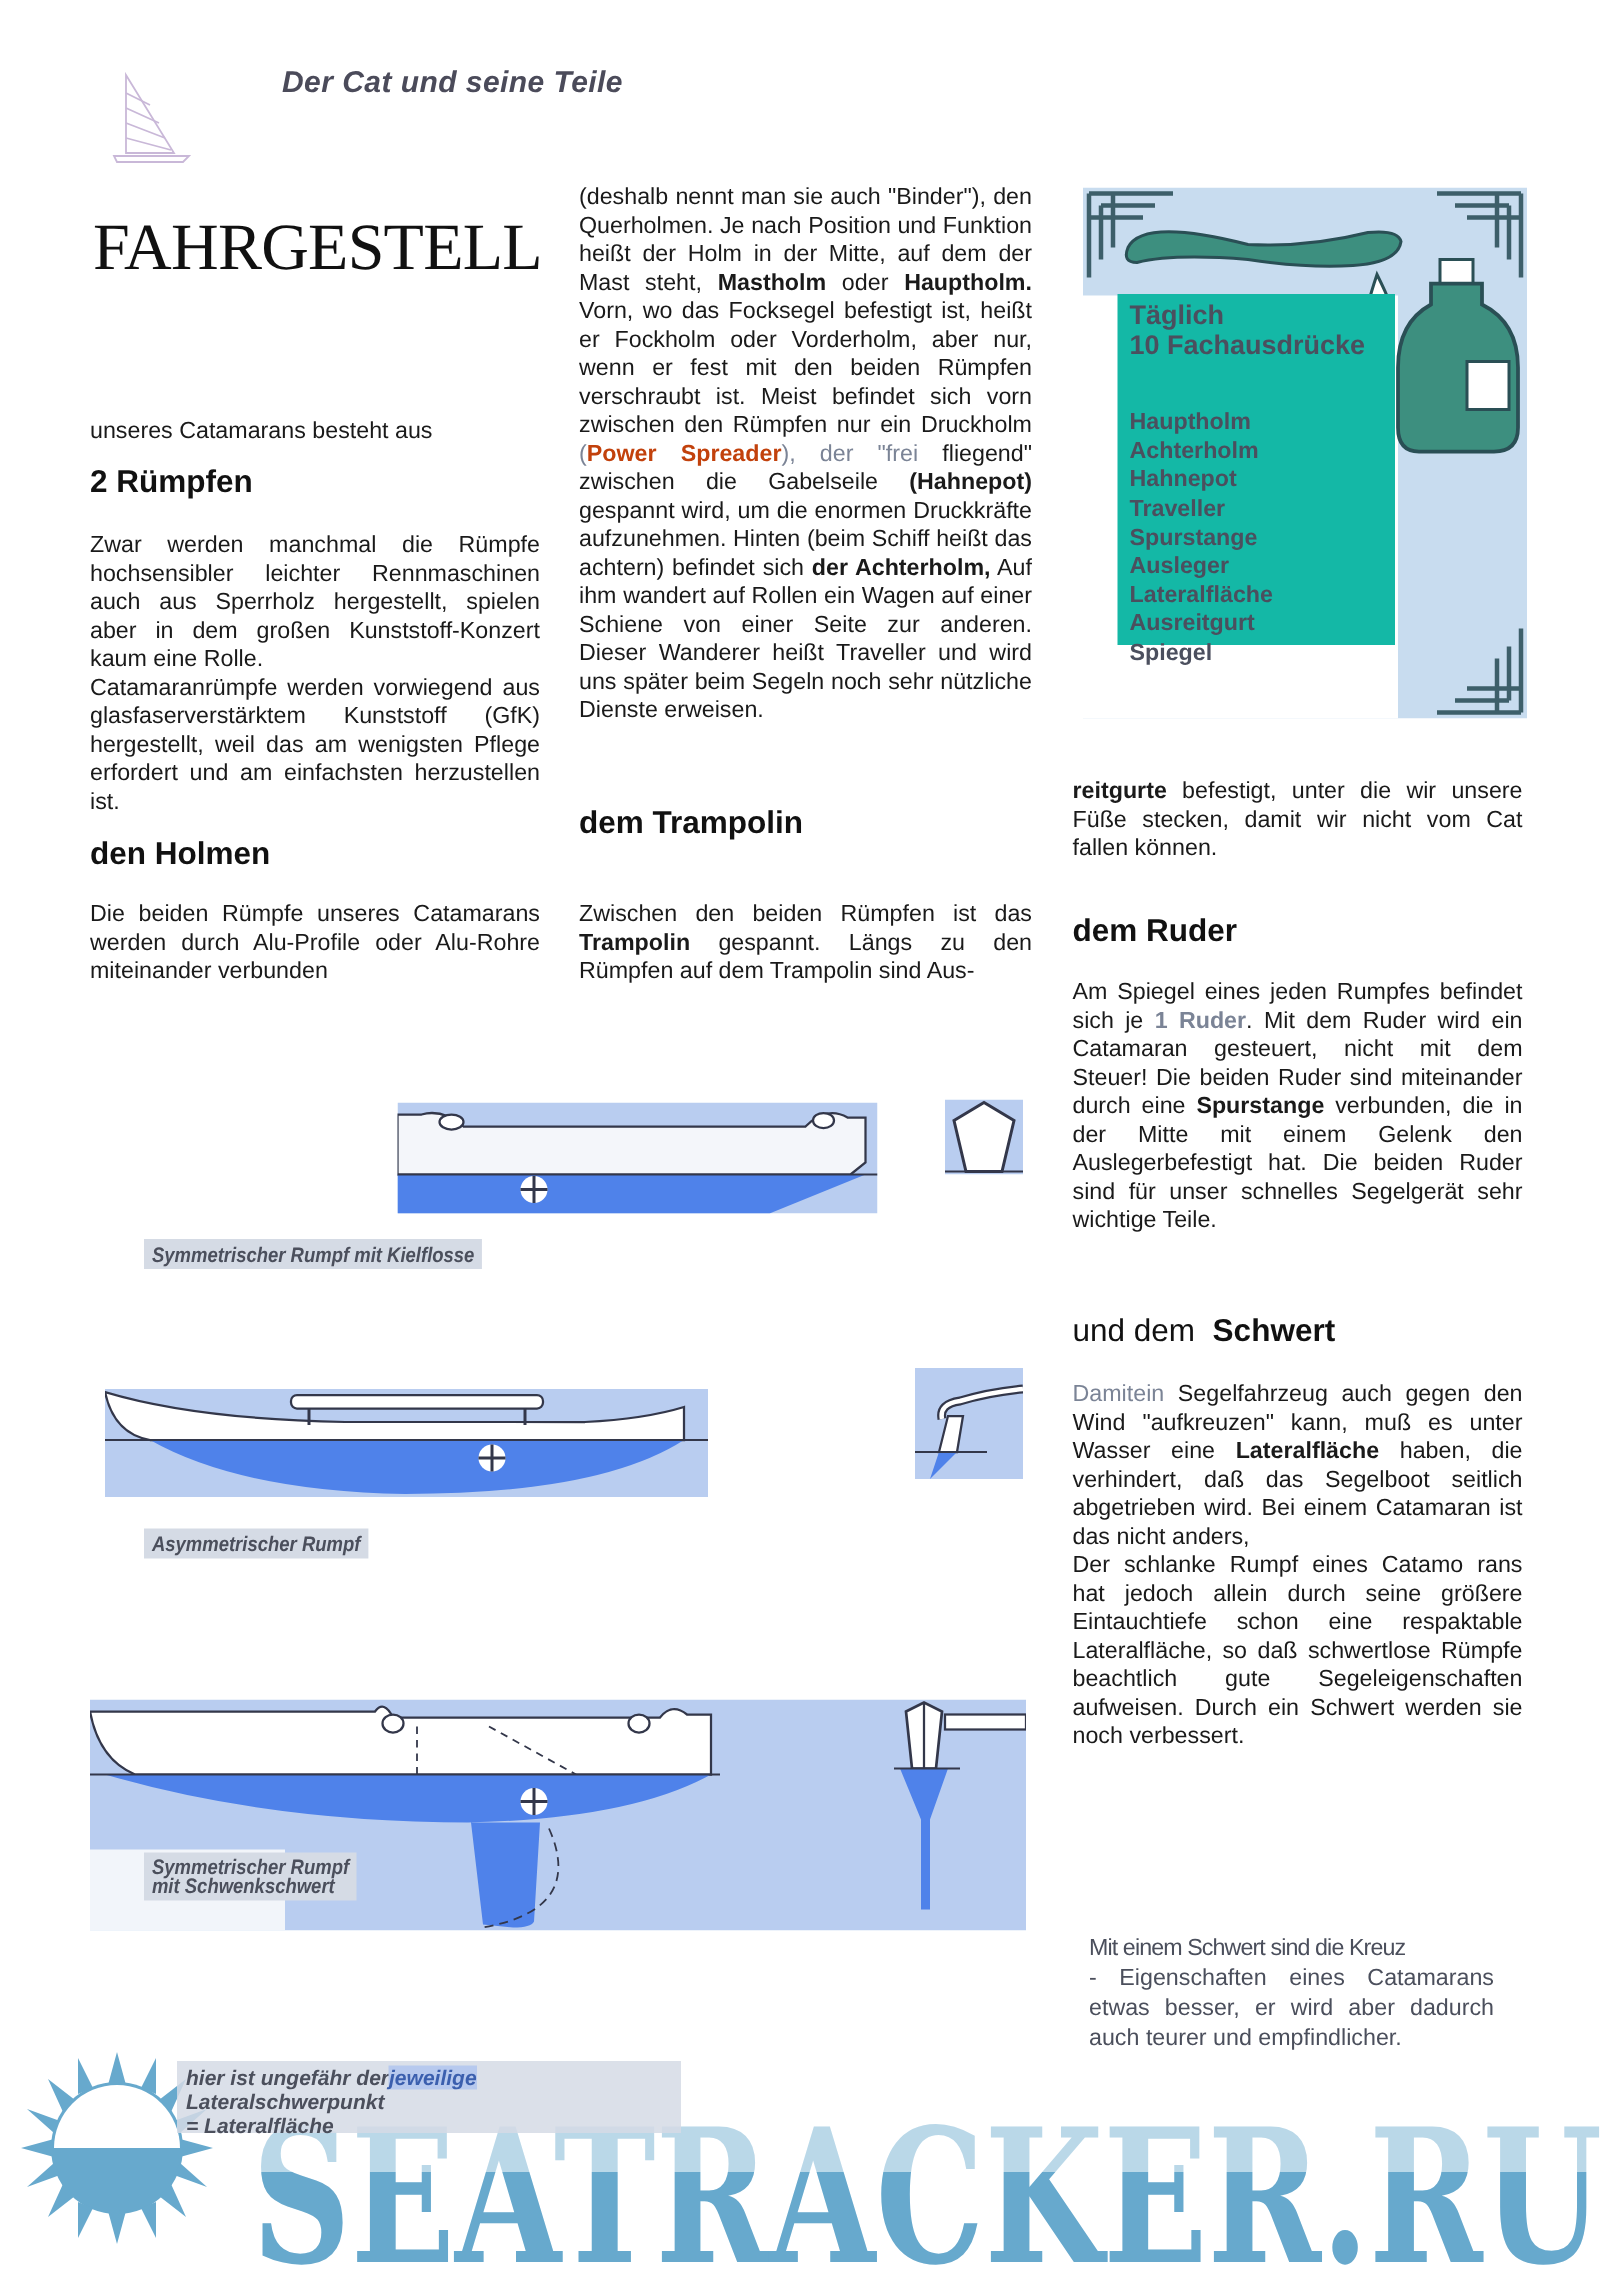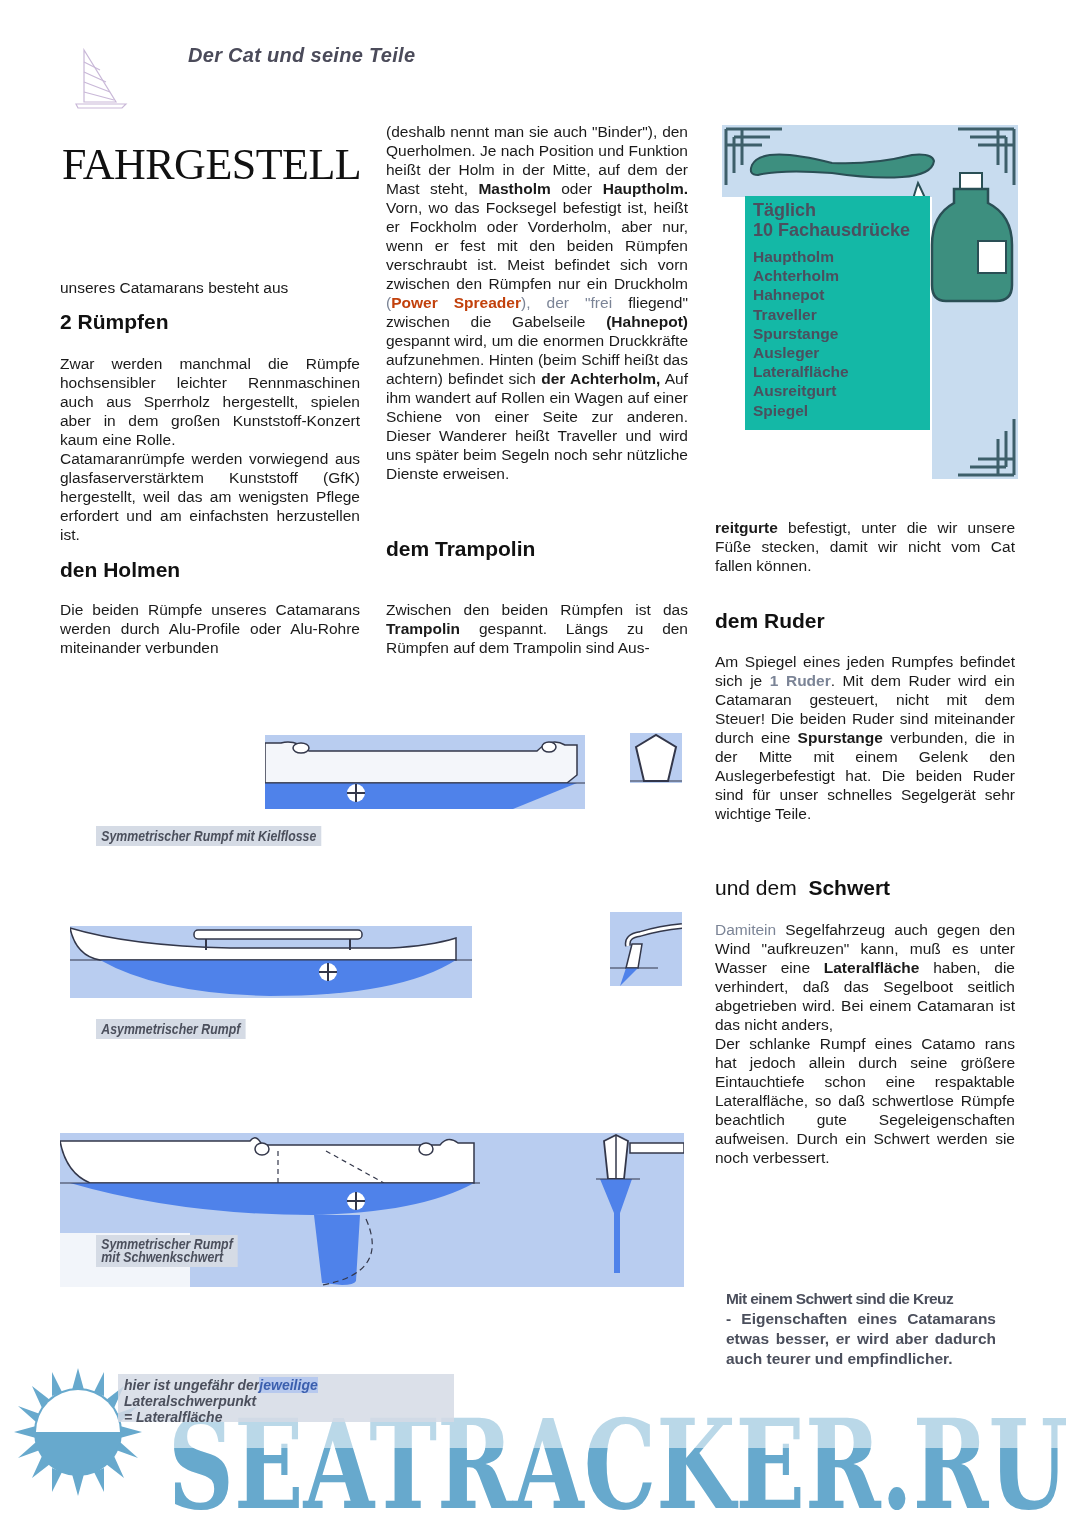--- a/index.html
+++ b/index.html
@@ -12,23 +12,23 @@
   .col p { margin: 0; }
   .col b { font-weight: bold; }
   .h2 { position: absolute; font-size: 21px; font-weight: bold; color: #111; }
   .h2 .light { font-weight: normal; }
   .faded { color: #7b8496; }
   .faded b { color: #c2410c; }
   .caption { position: absolute; background: #d5dbe5; color: #4b4f5c; font-style: italic; font-weight: bold; font-size: 14px; line-height: 14px; padding: 3px 6px; transform: scaleX(0.88); transform-origin: left; }
   .sidebar-box { left: 722px; top: 125px; width: 296px; height: 354px; }
   .vocab { position: absolute; left: 745px; top: 196px; width: 185px; height: 234px; background: #14b8a6; padding: 4px 0 0 8px; color: #4b4f5e; font-weight: bold; }
   .vocab .vt { font-size: 18px; line-height: 20px; }
-  .vocab ul { list-style: none; margin-top: 7px; }
+  .vocab ul { list-style: none; margin-top: 32px; }
   .vocab li { font-size: 15.5px; line-height: 19.2px; }
-  .note { position: absolute; left: 726px; top: 1289px; width: 270px; font-size: 15.5px; line-height: 20px; font-weight: bold; color: #4b4f5c; text-align: justify; }
+  .note { position: absolute; left: 726px; top: 1289px; width: 270px; font-size: 15.5px; line-height: 20px; font-weight: normal; color: #4b4f5c; text-align: justify; }
   .note .first { letter-spacing: -0.6px; }
   .legend { position: absolute; left: 118px; top: 1374px; width: 336px; height: 48px; background: rgba(213,219,229,0.85); color: #4b4f5c; font-style: italic; font-weight: bold; font-size: 14px; padding: 3px 6px; }
   .legend .hl { background: #b7c9ee; color: #3b5fae; }
   .watermark { left: 0; top: 1360px; width: 1080px; height: 168px; }
 </style>
 </head>
 <body>
 
 <svg class="abs logo" viewBox="0 0 60 62">
   <g fill="none" stroke="#c9b8d8" stroke-width="1.2">

